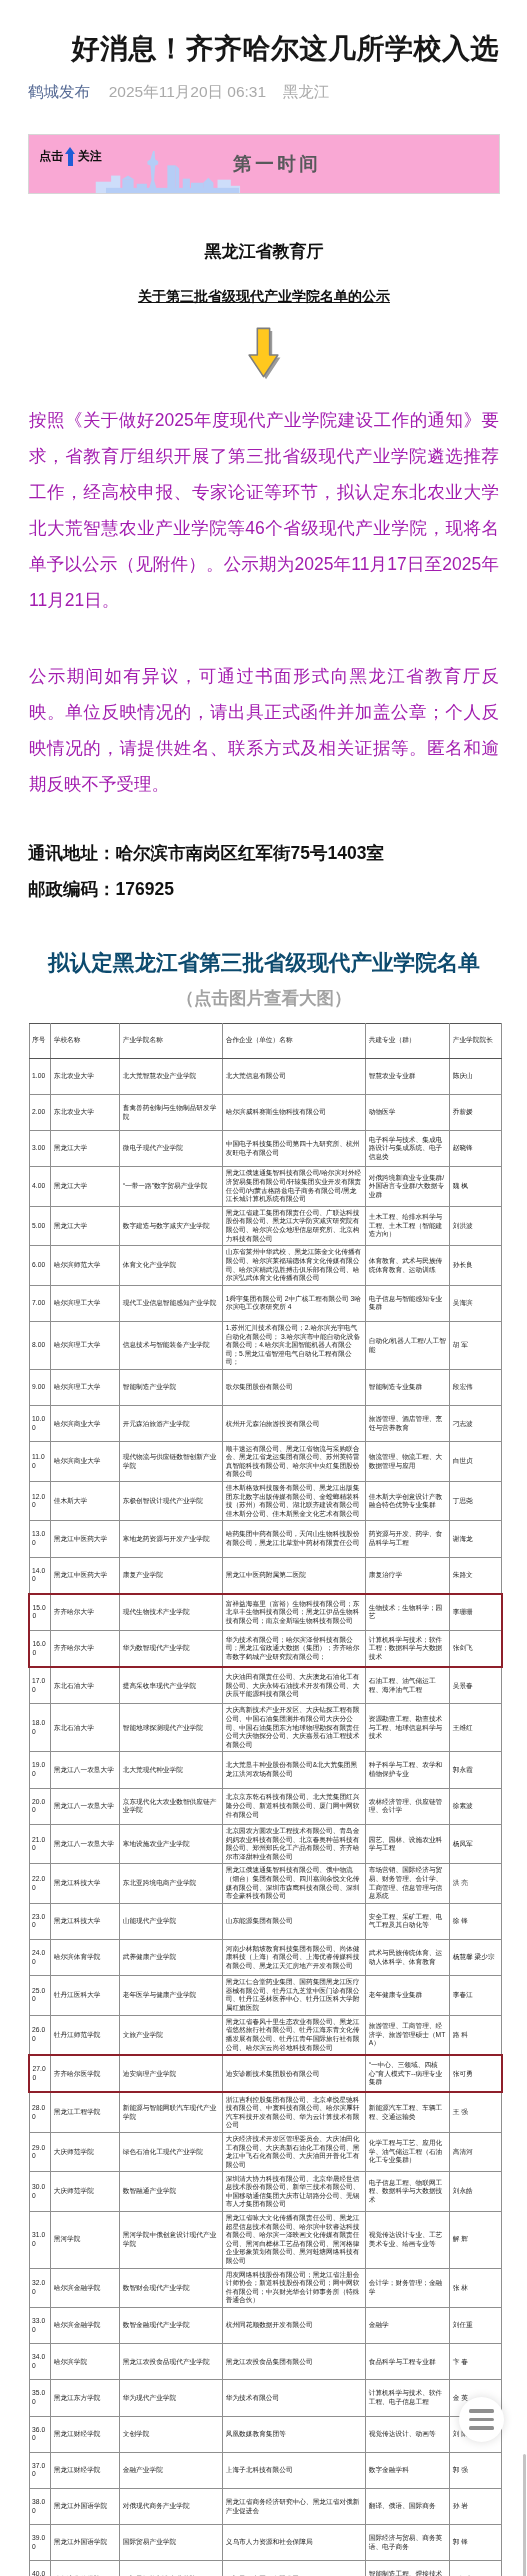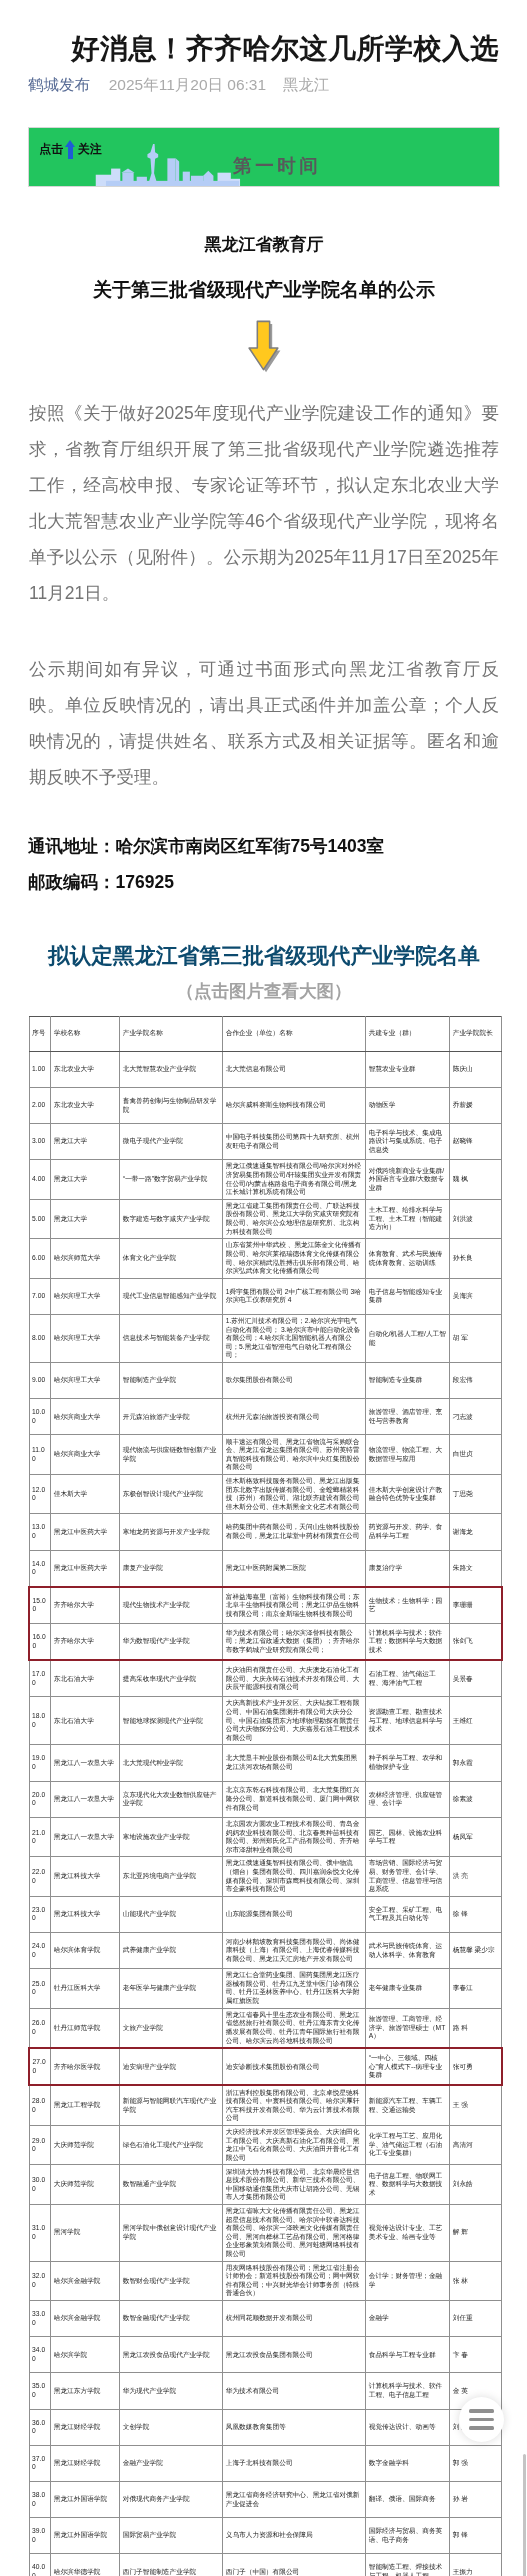--- a/index.html
+++ b/index.html
@@ -1,41 +1,41 @@
 <!DOCTYPE html>
 <html style="font-size:8.2px"><head>
 <meta charset="utf-8">
 <style>
   html,body{margin:0;padding:0;background:#ffffff;}
   body{font-family:"Liberation Sans","DejaVu Sans",sans-serif;color:#1a1a1a;}
   .page{position:relative;width:528px;height:3221px;margin:0 auto;background:#fff;overflow:hidden;}
   .content{padding:0 28px;}
 
   .title{margin:32px 1px 0 1px;font-size:28px;line-height:33px;font-weight:700;color:#171717;letter-spacing:0.5px;text-align:right;}
-  .meta{margin-top:11px;font-size:15.5px;line-height:18.5px;}
+  .meta{margin-top:18px;font-size:15.5px;line-height:18.5px;}
   .meta .account{color:#576b95;margin-right:14.4px;}
   .meta .date{color:#aaaaaa;margin-right:12.4px;}
   .meta .loc{color:#aaaaaa;}
 
   
-  .banner{position:relative;margin-top:32px;height:58px;border:1px solid #d6d6d6;background:#22c55e;overflow:hidden;}
+  .banner{position:relative;margin-top:32px;height:58px;border:1px solid #d6d6d6;background:#f9a8d4;overflow:hidden;}
   .follow{position:absolute;left:10.3px;top:12.4px;font-size:12px;color:#111;font-weight:600;display:flex;align-items:center;}
   .up-arrow{display:inline-block;width:10.3px;height:19.6px;margin:0 2.1px;position:relative;}
   .up-arrow .head{position:absolute;top:0;left:0;width:0;height:0;border-left:5.2px solid transparent;border-right:5.2px solid transparent;border-bottom:7.2px solid #1f5cd6;}
   .up-arrow .shaft{position:absolute;top:6.7px;left:2.6px;width:5.2px;height:12.4px;background:#1f5cd6;}
   .skyline{position:absolute;left:66px;bottom:-1px;}
-  .brand{position:absolute;left:50%;top:25px;transform:translateX(-35%);font-size:18.5px;font-weight:800;color:#58595b;letter-spacing:3.6px;}
+  .brand{position:absolute;left:50%;top:16px;transform:translateX(-35%);font-size:18.5px;font-weight:800;color:#58595b;letter-spacing:3.6px;}
 
   .center-line{text-align:center;font-weight:700;color:#111;}
   .org{margin-top:47px;font-size:17px;line-height:21.6px;}
-  .doc-title{margin-top:24px;font-size:19px;line-height:21.6px;}
+  .doc-title{margin-top:24px;font-size:14px;line-height:21.6px;text-decoration:underline;}
 
   .arrow-wrap{margin-top:18.5px;text-align:center;height:55px;}
 
-  .para{margin:12px 1px;font-size:17.5px;line-height:36px;color:#737373;text-align:justify;}
+  .para{margin:12px 1px;font-size:17.5px;line-height:36px;color:#a21caf;text-align:justify;}
   .p1{margin-top:20.6px;}
   .p2{margin-top:40px;}
   .contact{margin-top:33px;font-size:17.5px;line-height:36px;font-weight:700;color:#111;}
 
   .list-title{margin-top:43px;text-align:center;font-size:21.6px;line-height:25px;font-weight:700;color:#0c4a6e;}
   .list-hint{margin-top:12.4px;text-align:center;font-size:17.5px;line-height:23px;color:#a3a3a3;font-weight:700;}
 
   
   table.roster{border-collapse:collapse;margin:12.4px 0 0 0;width:472px;table-layout:fixed;background:#fff;}
   .roster th,.roster td{border:0.5px solid #8f8f8f;font-size:6.7px;line-height:1.28;font-weight:400;color:#222;padding:2.1px 2.6px;text-align:left;vertical-align:middle;word-break:break-all;}

